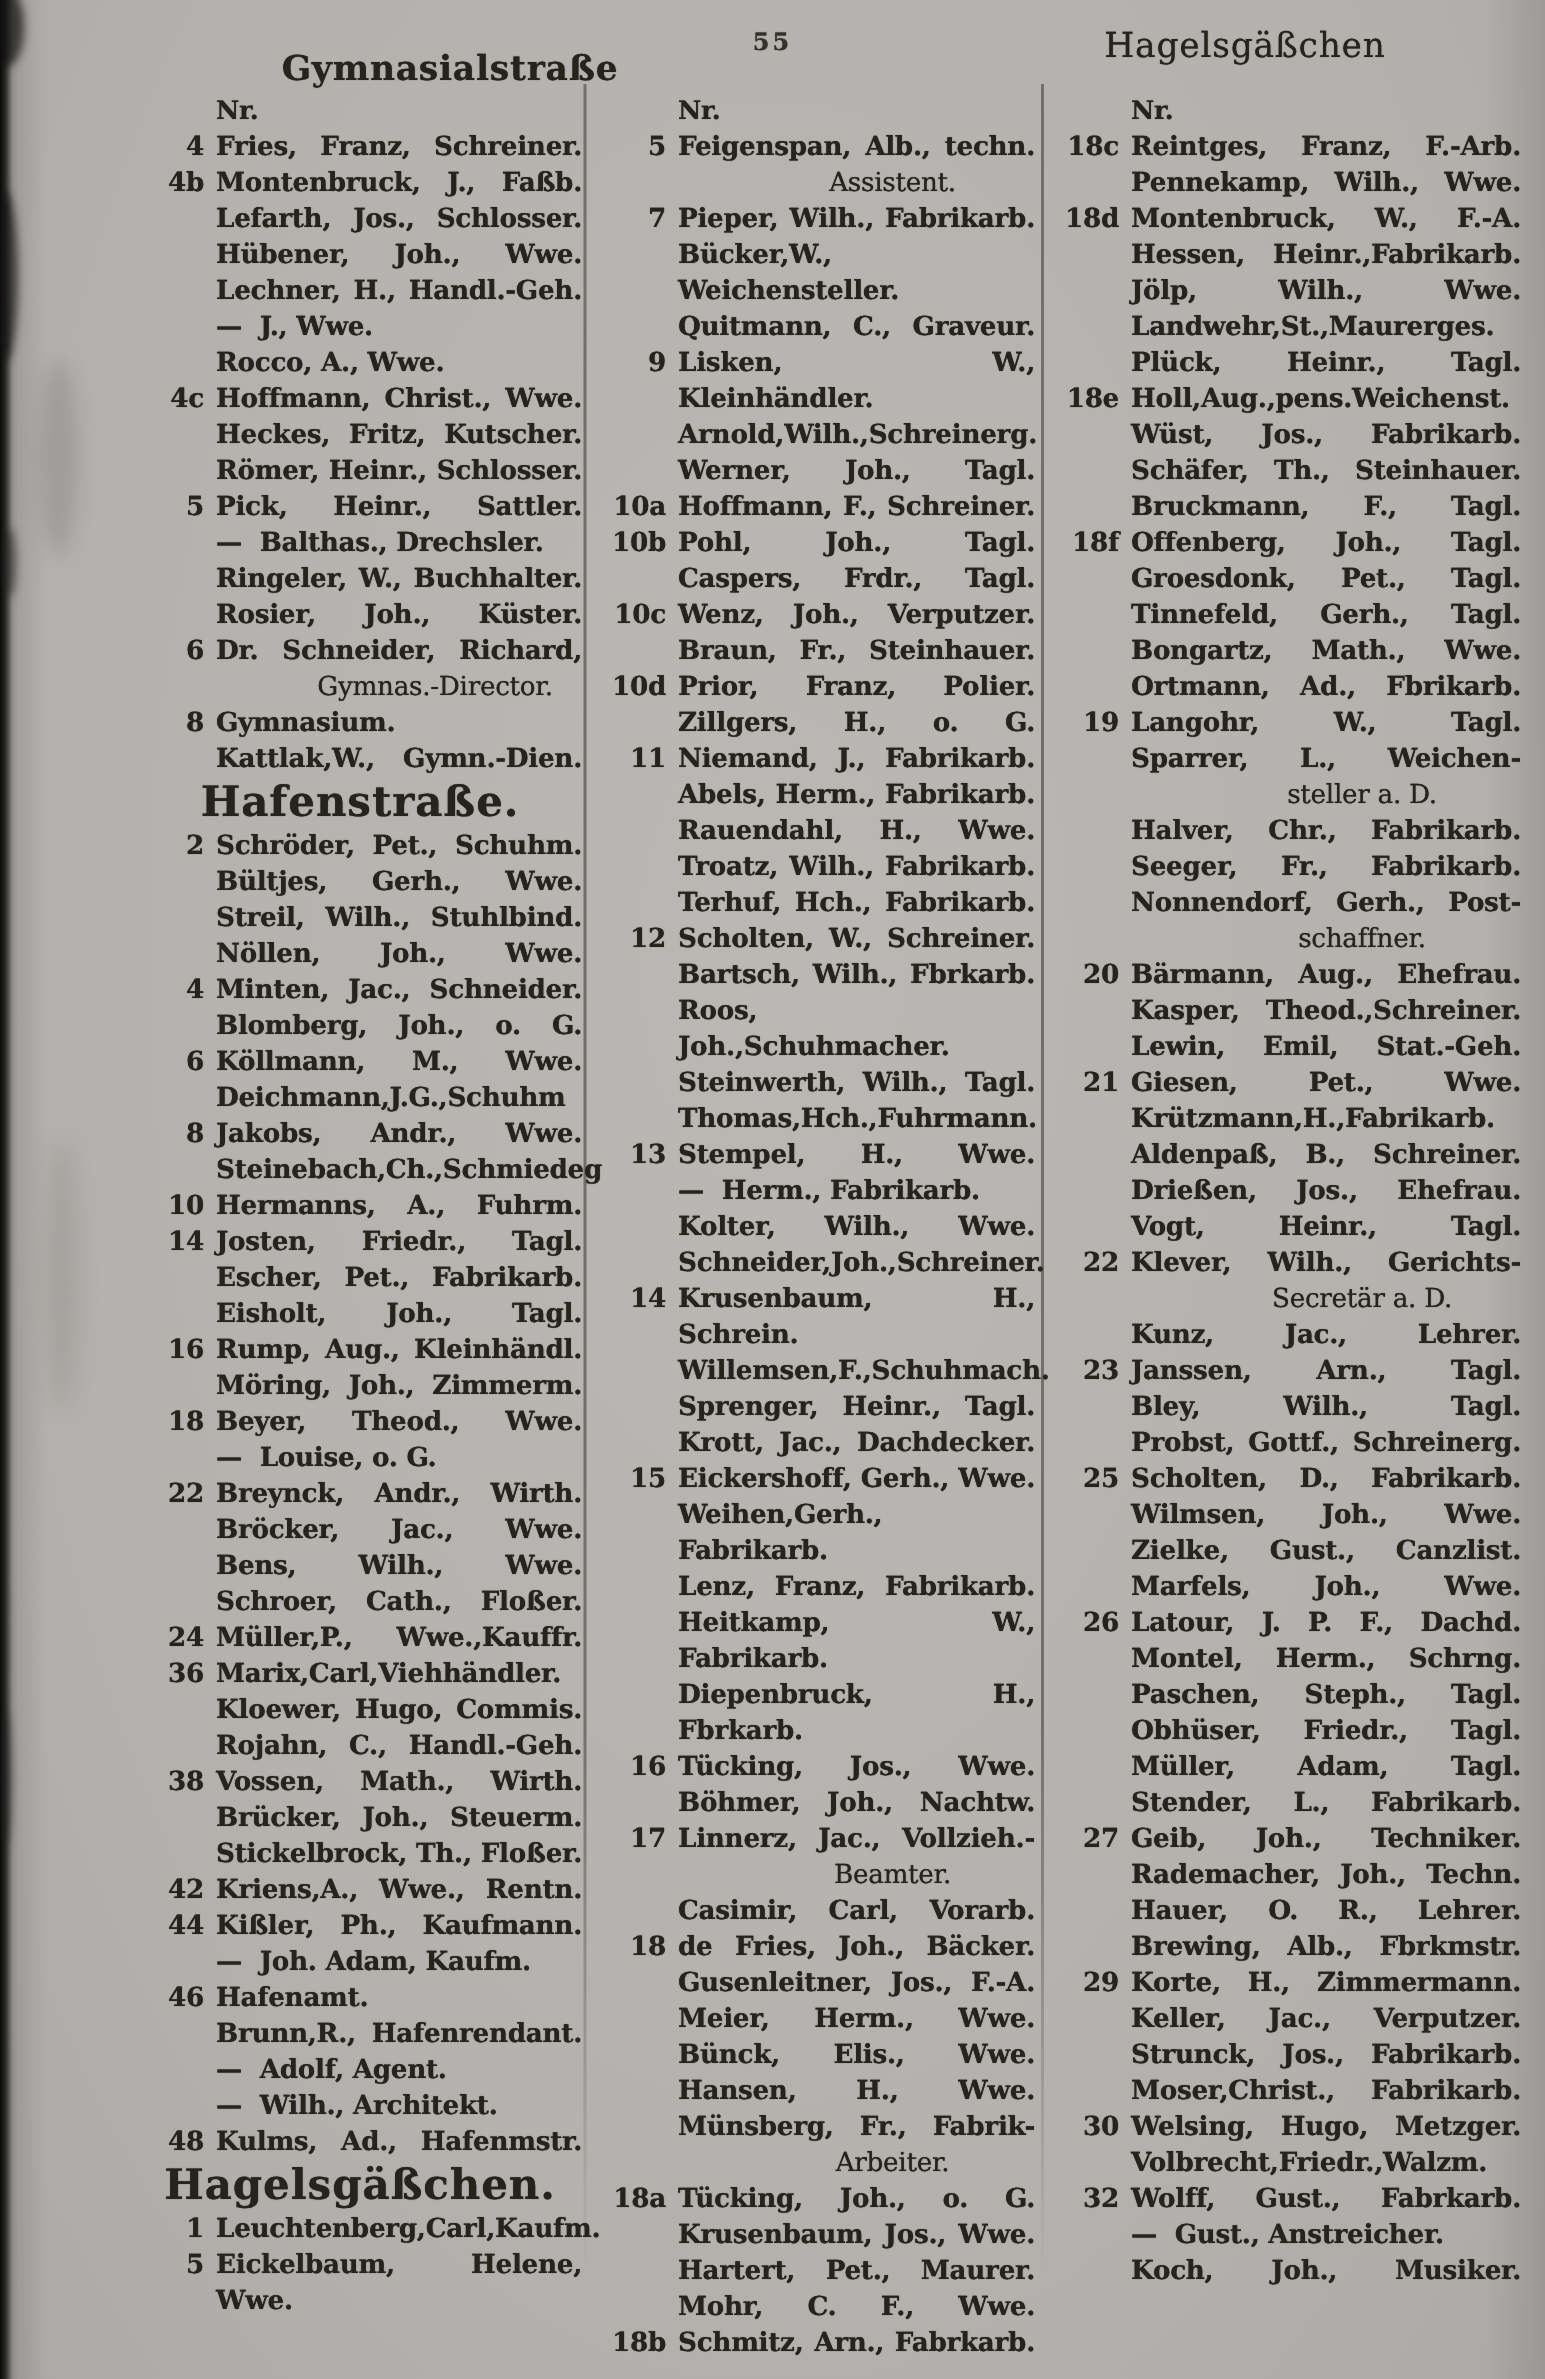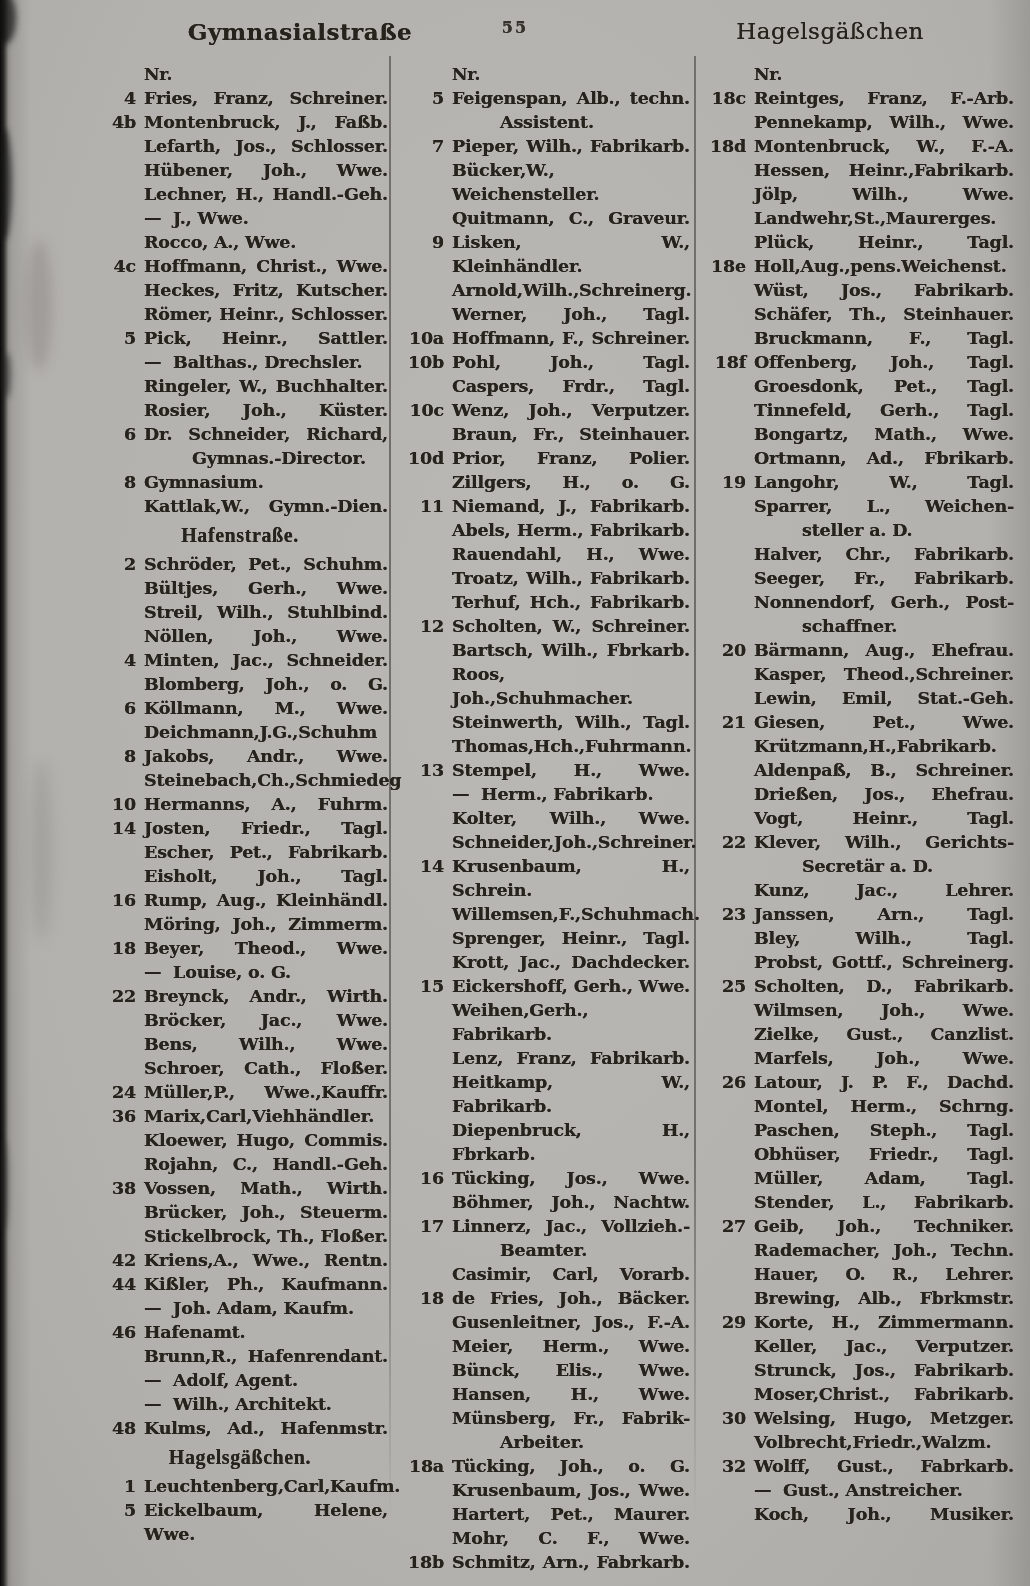--- a/index.html
+++ b/index.html
@@ -14,21 +14,21 @@
   .ink{ text-shadow:0 0 .6px rgba(35,30,22,.85); }
 
   
   .scan-edge{position:absolute;left:0;top:0;width:12px;height:100%;
     background:linear-gradient(90deg,#090909 0%,#2b2a28 30%,rgba(120,117,112,.35) 70%,rgba(120,117,112,0) 100%);}
   .smudge{position:absolute;border-radius:50%;}
 
   
   .page-header{position:absolute;top:18px;left:0;width:100%;height:36px;}
   .street-left{position:absolute;left:150px;width:300px;text-align:center;
-    font-size:23px;font-weight:bold;letter-spacing:.5px;}
+    font-size:23px;font-weight:bold;letter-spacing:.5px;margin-top:14px;}
   .page-number{position:absolute;left:430px;width:170px;text-align:center;
     font-size:16px;font-weight:bold;letter-spacing:2px;color:#35322c;}
   .street-right{position:absolute;left:718px;width:224px;text-align:center;
     font-size:23px;font-weight:normal;letter-spacing:.5px;}
 
   
   .rule{position:absolute;top:56px;width:2px;height:1460px;opacity:.55;
     background:linear-gradient(#3c3a37 0%,#34322f 35%,#3c3a37 75%,rgba(60,58,55,0) 100%);}
   #rule1{left:389px;}
   #rule2{left:694px;}
@@ -36,23 +36,23 @@
   
   .col{position:absolute;top:62px;}
   #col0{left:92px;width:296px;}
   #col1{left:400px;width:290px;}
   #col2{left:702px;width:312px;}
 
   .line{display:flex;line-height:24px;font-size:17.5px;font-weight:bold;letter-spacing:-.2px;}
   .num{width:44px;flex:none;text-align:right;padding-right:8px;white-space:pre;}
   .txt{flex:1;white-space:pre-wrap;}
   .txt.fill{text-align:justify;text-align-last:justify;}
-  .cont{line-height:24px;font-size:17.5px;font-weight:bold;letter-spacing:-.2px;padding-left:100px;white-space:pre;}
+  .cont{line-height:24px;font-size:17.5px;font-weight:normal;letter-spacing:-.2px;padding-left:100px;white-space:pre;text-align:center;}
   .nr-line .txt{font-size:17px;}
-  .street-heading{text-align:center;font-size:20px;font-weight:bold;line-height:34px;letter-spacing:.6px;font-family:Liberation Serif, serif;}
+  .street-heading{text-align:center;font-size:28px;font-weight:bold;line-height:34px;letter-spacing:.6px;}
 </style>
 </head>
 <body>
 
 <div class="scan-edge"></div>
 <div class="smudge" style="left:-6px;top:-8px;width:22px;height:52px;background:rgba(15,15,15,.7);filter:blur(3px);"></div>
 <div class="smudge" style="left:-4px;top:128px;width:16px;height:112px;background:rgba(18,18,18,.65);filter:blur(3px);"></div>
 <div class="smudge" style="left:2px;top:352px;width:9px;height:46px;background:rgba(25,25,25,.5);filter:blur(3px);"></div>
 <div class="smudge" style="left:26px;top:240px;width:26px;height:130px;background:rgba(70,68,64,.18);filter:blur(6px);"></div>
 <div class="smudge" style="left:30px;top:760px;width:22px;height:180px;background:rgba(70,68,64,.14);filter:blur(7px);"></div>

